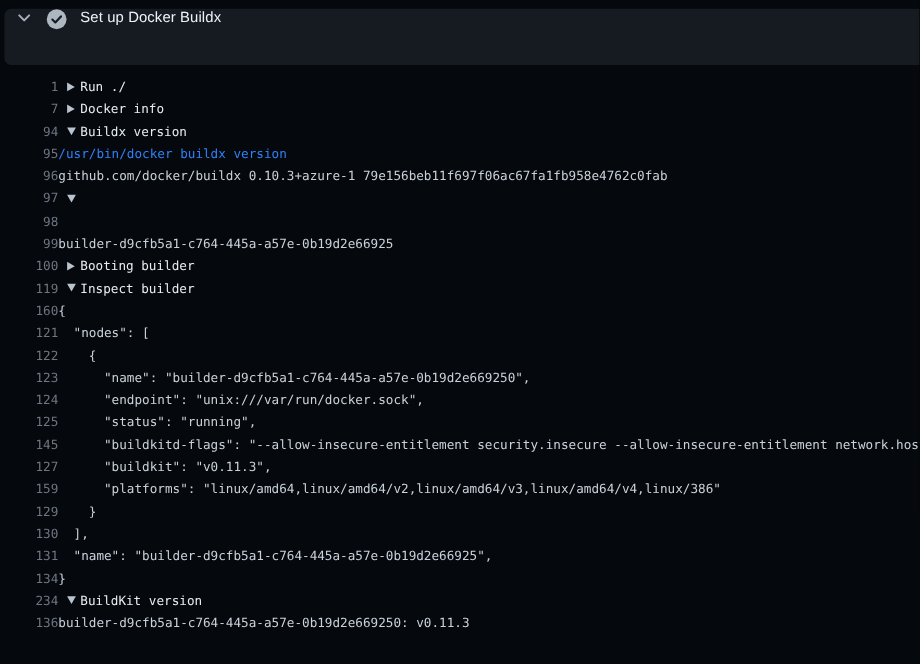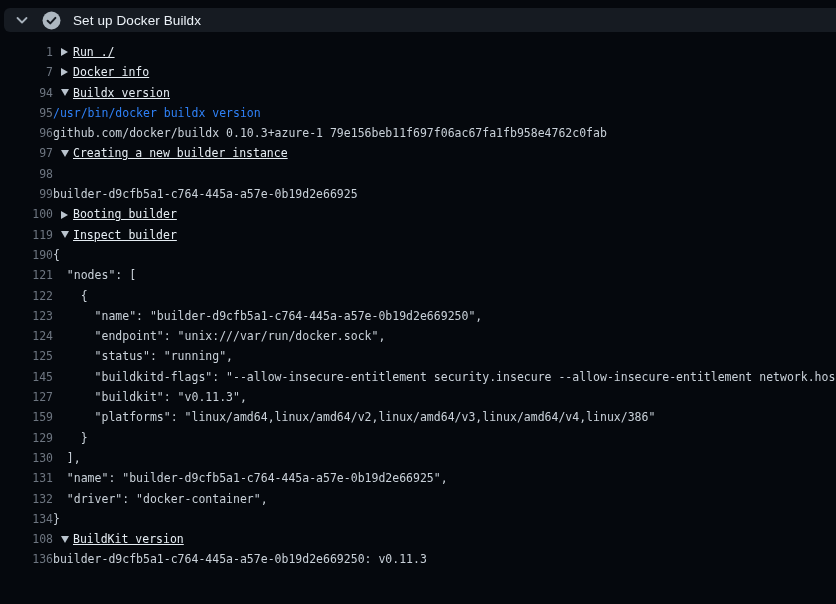--- a/index.html
+++ b/index.html
@@ -8,25 +8,24 @@
     width: 836px;
     height: 604px;
     overflow: hidden;
     background: #05080d;
   }
   * { box-sizing: border-box; }
 
   
   .step-header {
     margin: 8px 0 0 4px;
-    height: 24px;
+    height: 51px;
     background: #161b22;
     border-radius: 6px 0 0 6px;
     display: flex;
-    align-items: center;
     padding-left: 10px;
   }
   .icon-box {
     width: 16px;
     height: 16px;
     display: flex;
     align-items: center;
     justify-content: center;
     flex: 0 0 auto;
   }
@@ -72,21 +71,21 @@
     border-left: 7px solid #bac4ce;
     border-top: 4px solid transparent;
     border-bottom: 4px solid transparent;
   }
   .row-expanded .arrow i {
     border-top: 7px solid #bac4ce;
     border-left: 4px solid transparent;
     border-right: 4px solid transparent;
   }
   .txt { color: #c9d1d9; }
-  .row-group .txt   { color: #e6edf3; text-decoration: underline; }
+  .row-group .txt   { color: #e6edf3; }
   .row-command .txt { color: #2f81f7; }
   .row-output .txt,
   .row-command .txt { }
 </style>
 </head>
 <body>
 
 <div class="step-header">
   <span class="icon-box chevron">
     <svg width="16" height="16" viewBox="0 0 16 16">
@@ -129,21 +128,20 @@
 
   <div class="log-row row-output">
     <span class="num">96</span>
     
     <span class="txt">github.com/docker/buildx 0.10.3+azure-1 79e156beb11f697f06ac67fa1fb958e4762c0fab</span>
   </div>
 
   <div class="log-row row-group row-expanded">
     <span class="num">97</span>
     <span class="arrow"><i></i></span>
-    <span class="txt">Creating a new builder instance</span>
   </div>
 
   <div class="log-row row-command">
     <span class="num">98</span>
     
   </div>
 
   <div class="log-row row-output">
     <span class="num">99</span>
     
@@ -156,21 +154,21 @@
     <span class="txt">Booting builder</span>
   </div>
 
   <div class="log-row row-group row-expanded">
     <span class="num">119</span>
     <span class="arrow"><i></i></span>
     <span class="txt">Inspect builder</span>
   </div>
 
   <div class="log-row row-output">
-    <span class="num">190</span>
+    <span class="num">160</span>
     
     <span class="txt">{</span>
   </div>
 
   <div class="log-row row-output">
     <span class="num">121</span>
     
     <span class="txt">  "nodes": [</span>
   </div>
 
@@ -227,35 +225,30 @@
     
     <span class="txt">  ],</span>
   </div>
 
   <div class="log-row row-output">
     <span class="num">131</span>
     
     <span class="txt">  "name": "builder-d9cfb5a1-c764-445a-a57e-0b19d2e66925",</span>
   </div>
 
-  <div class="log-row row-output">
-    <span class="num">132</span>
-    
-    <span class="txt">  "driver": "docker-container",</span>
-  </div>
 
 
   <div class="log-row row-output">
     <span class="num">134</span>
     
     <span class="txt">}</span>
   </div>
 
   <div class="log-row row-group row-expanded">
-    <span class="num">108</span>
+    <span class="num">234</span>
     <span class="arrow"><i></i></span>
     <span class="txt">BuildKit version</span>
   </div>
 
   <div class="log-row row-output">
     <span class="num">136</span>
     
     <span class="txt">builder-d9cfb5a1-c764-445a-a57e-0b19d2e669250: v0.11.3</span>
   </div>
 </div>

